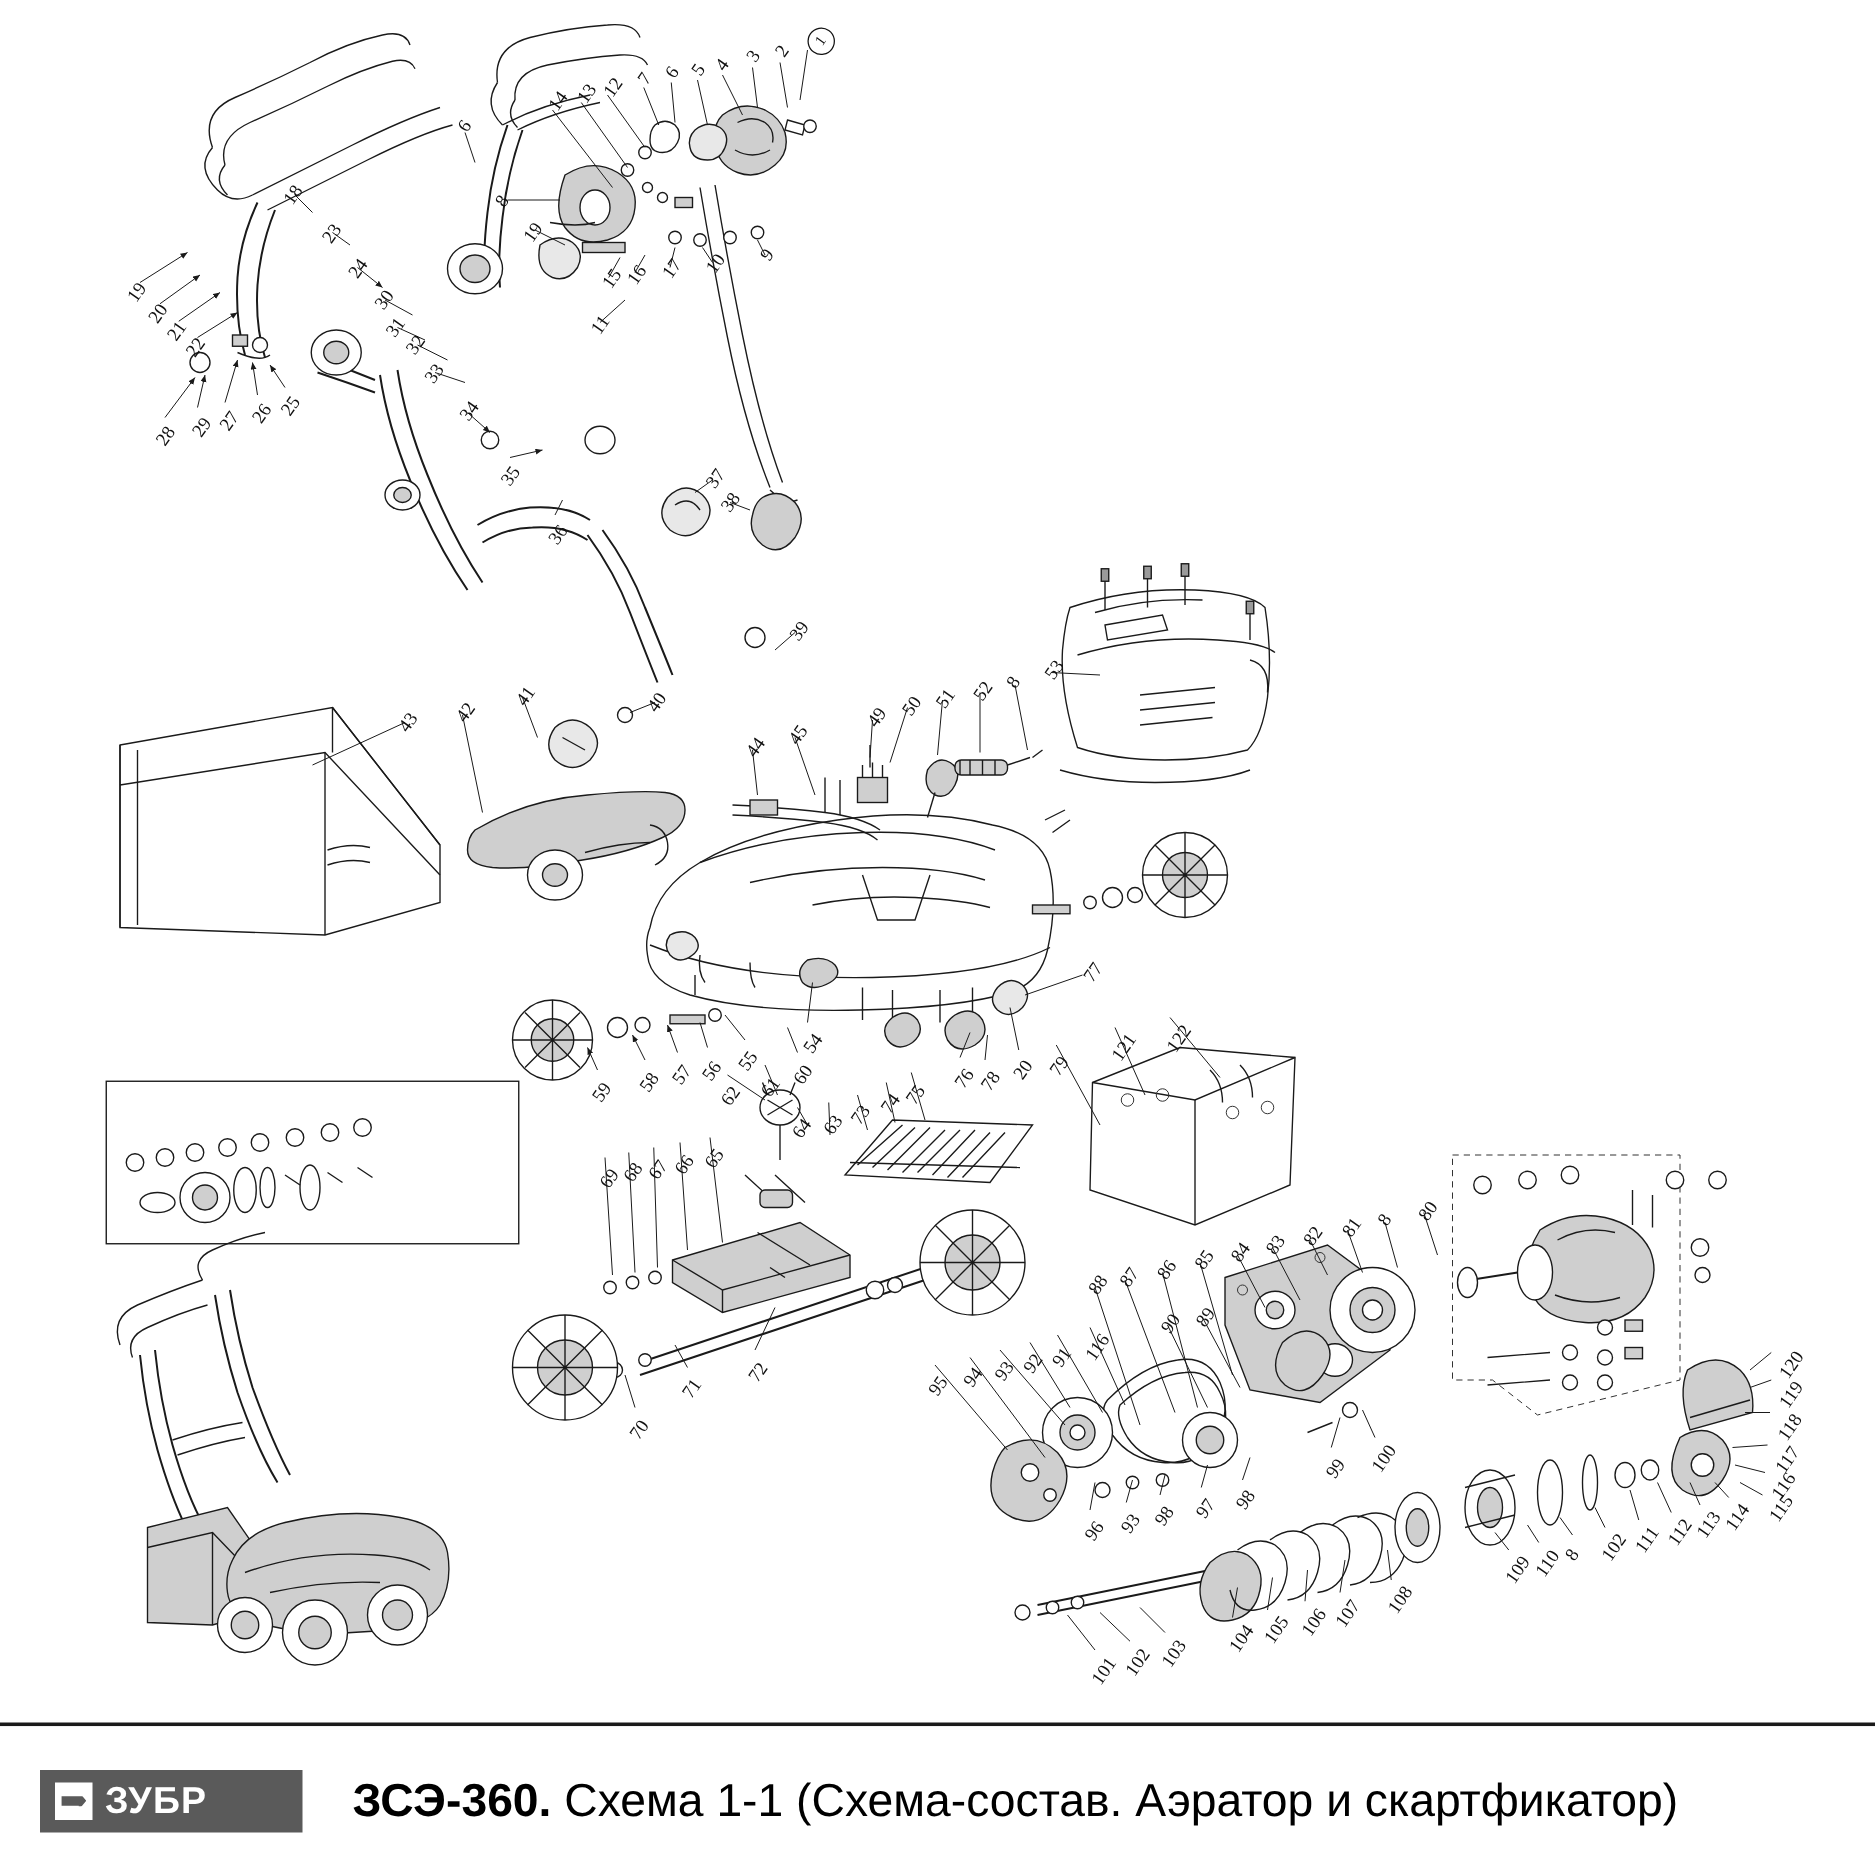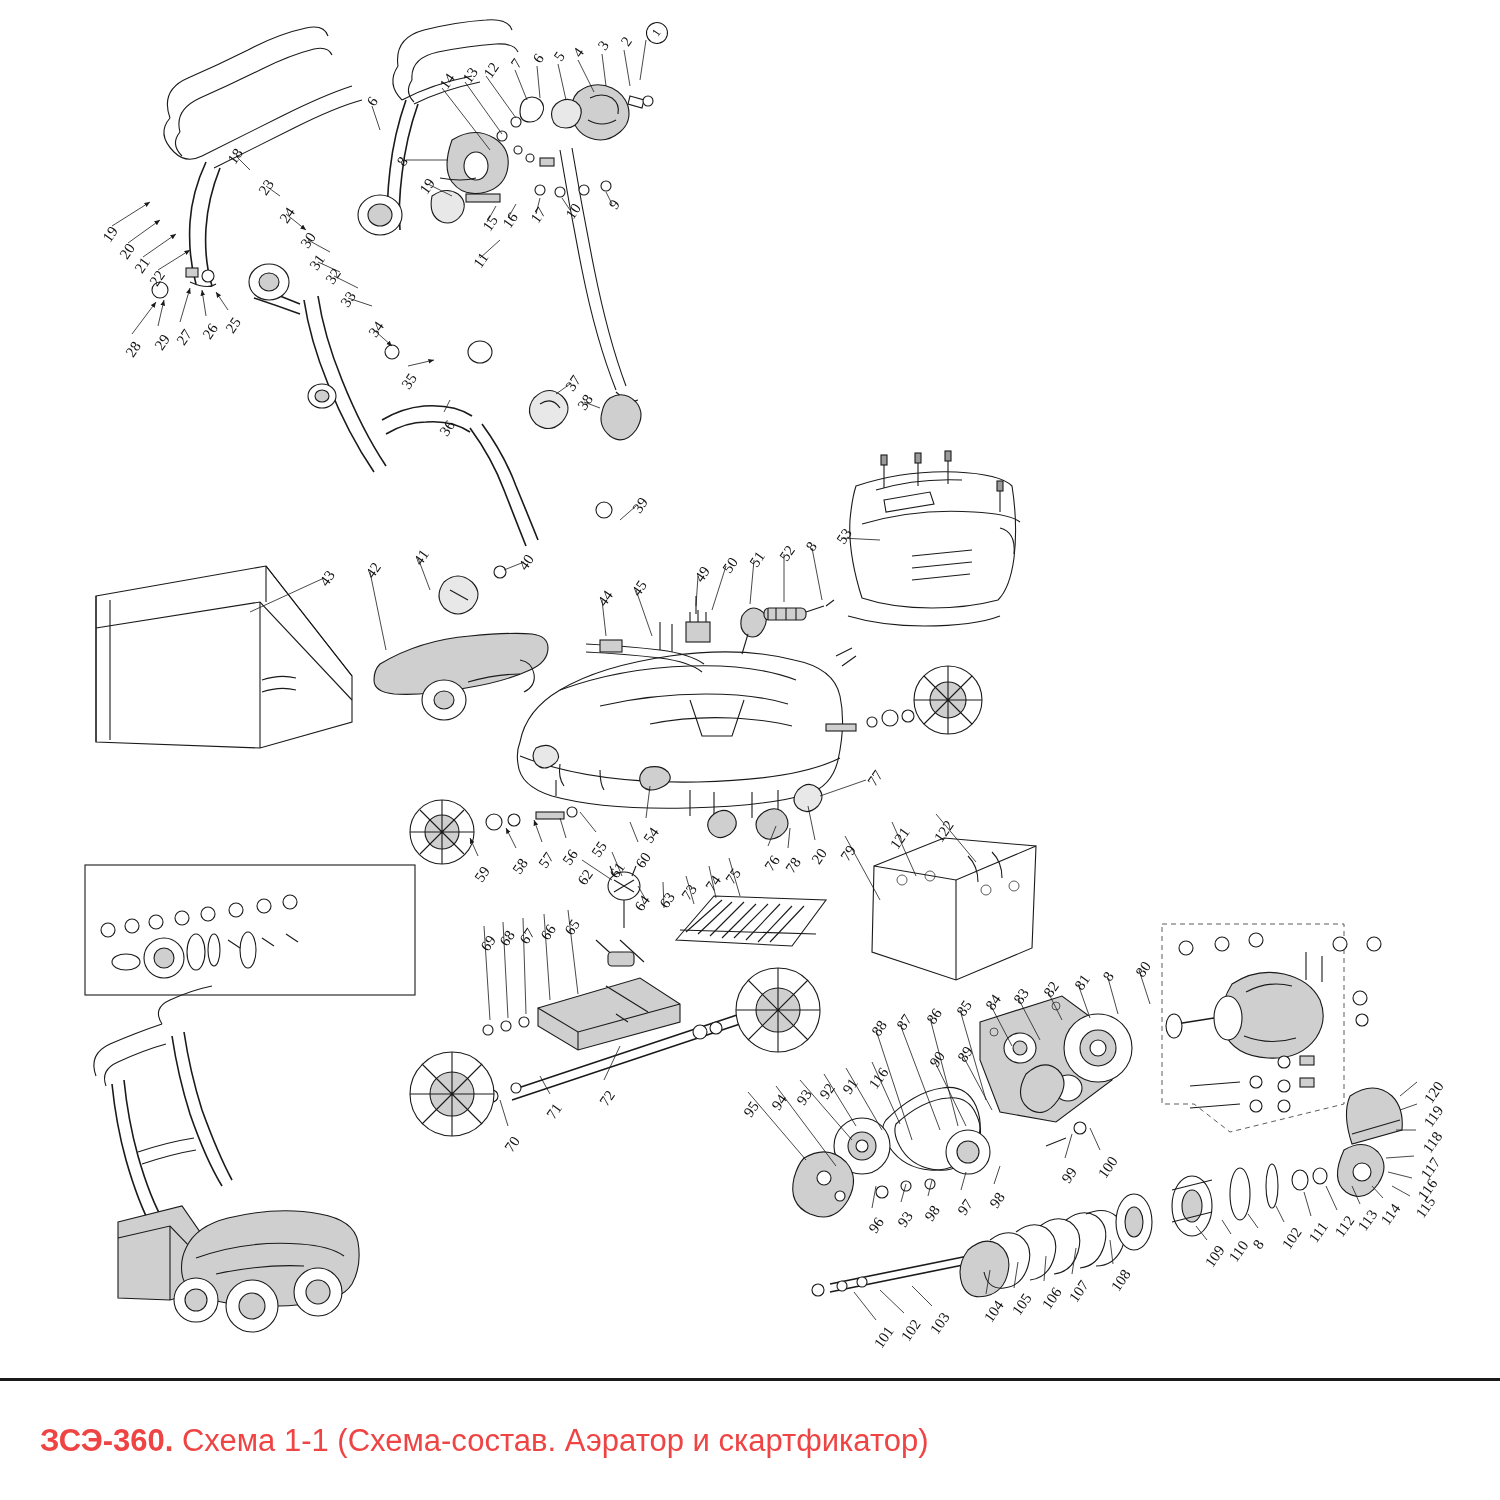--- a/index.html
+++ b/index.html
@@ -97,22 +97,22 @@
   }
   #brand-text {
     color: #ffffff;
     font-size: 30px;
     font-weight: bold;
     letter-spacing: 1px;
     font-family: "Liberation Sans", sans-serif;
   }
   #caption {
     margin-left: 40px;
-    font-size: 31px;
-    color: #ef4444;
+    font-size: 37px;
+    color: #000000;
     font-family: "Liberation Sans", sans-serif;
     white-space: nowrap;
   }
   #caption .model {
     font-weight: bold;
   }
   #caption .rest {
     font-weight: normal;
   }
 </style>
@@ -779,18 +779,22 @@
         <div class="callout rot" style="left: 1422px; top: 1134px;">118</div>
         <div class="callout rot" style="left: 1423px; top: 1108px;">119</div>
         <div class="callout rot" style="left: 1423px; top: 1084px;">120</div>
       </div>
 
   </div>
 
   <div id="footer-rule"></div>
 
   <div id="footer">
+    <div id="brand-badge">
+      <div class="mark"></div>
+      <div id="brand-text">ЗУБР</div>
+    </div>
     <div id="caption">
       <span class="model">ЗСЭ-360.</span><span class="rest"> Схема 1-1 (Схема-состав. Аэратор и скартфикатор)</span>
     </div>
   </div>
 
 </div>
 
 </body></html>

